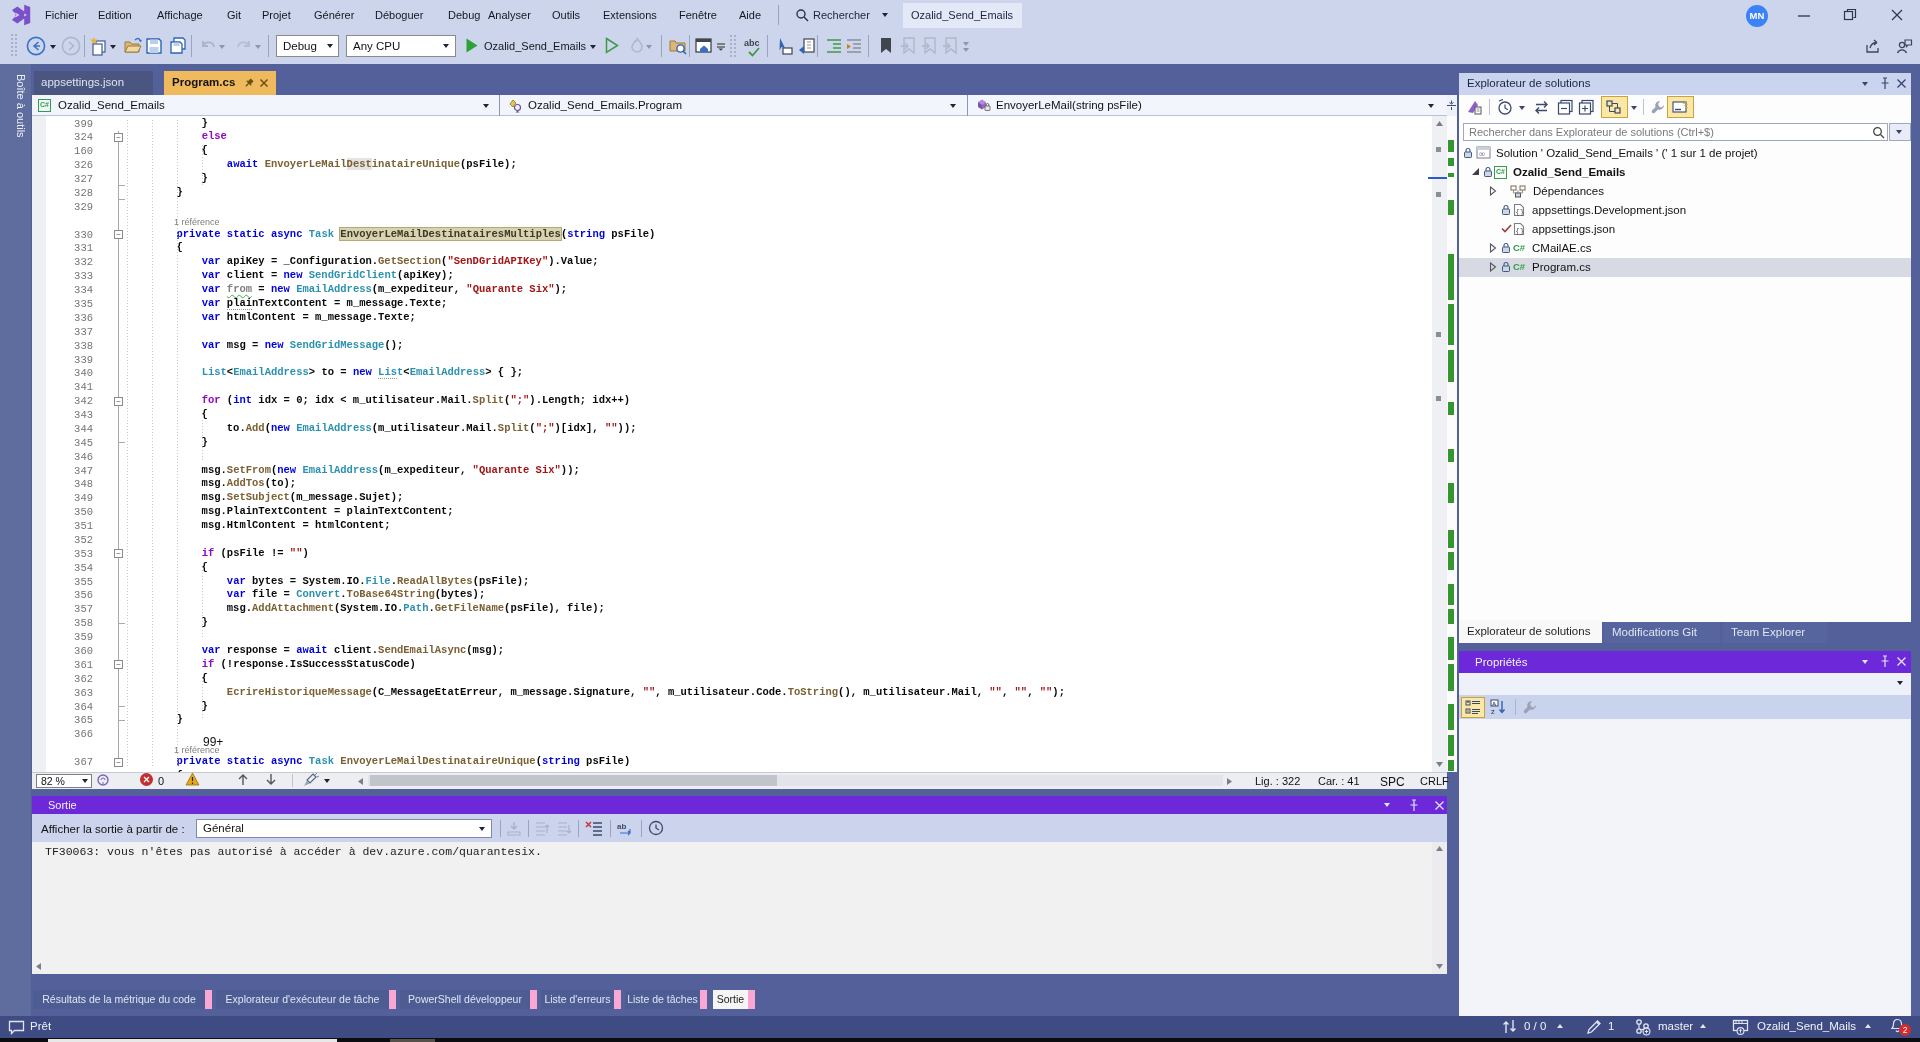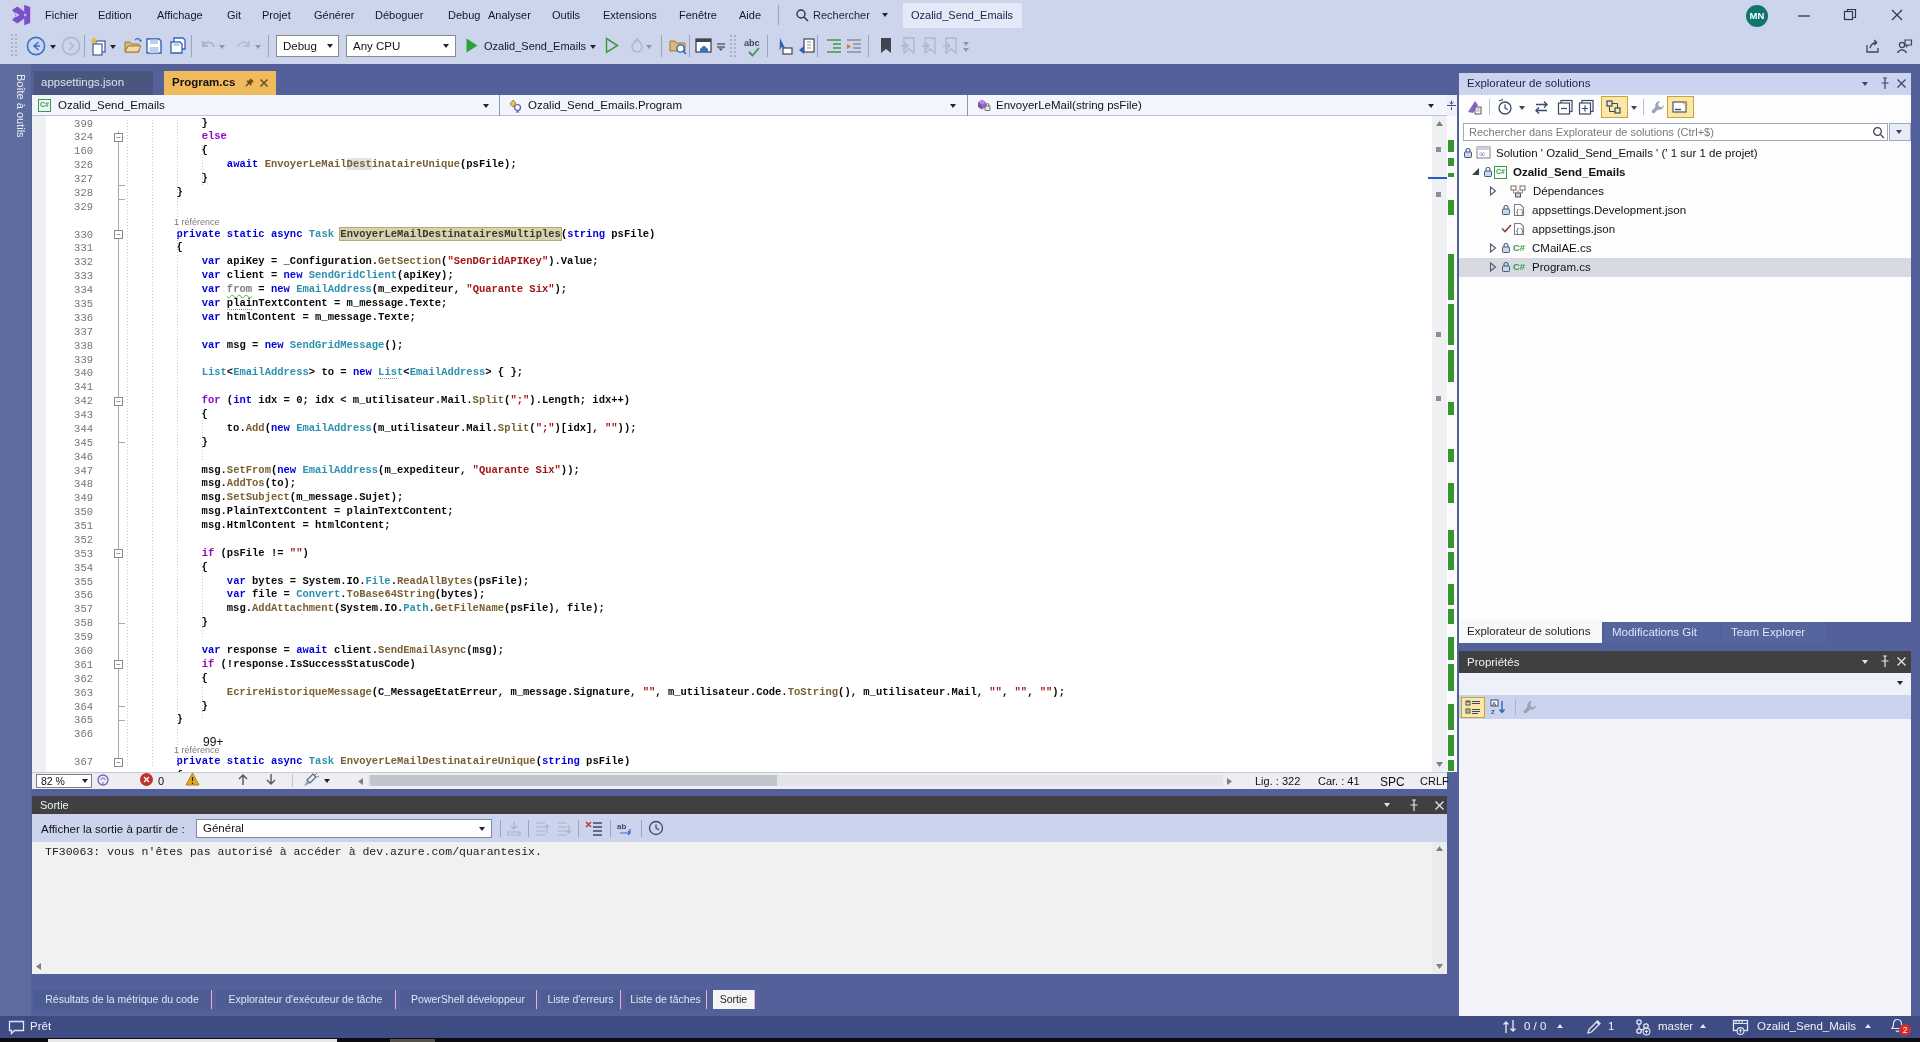--- a/index.html
+++ b/index.html
@@ -19,22 +19,22 @@
 .code{position:absolute;left:126px;font-family:"Liberation Mono",monospace;font-size:10.5px;font-weight:bold;color:#090909;white-space:pre}
 .cl{position:absolute;left:174px;font-size:9px;color:#7d7d7d;font-family:"Liberation Sans",sans-serif}
 .k{color:#0101dd}.c{color:#8f08c4}.t{color:#2b91af}.m{color:#7a6033}.s{color:#a31515}
 .gf{color:#808080;text-decoration:underline wavy #3fae4a;text-decoration-thickness:1px;text-underline-offset:2px}
 .sug{border-bottom:1px dotted #8f8f8f}
 .hl1{background:#d9d3b2;box-shadow:0 0 0 1px #b3a878;color:#3c3a26}
 .hl2{background:#e4e4e4}
 .guide{position:absolute;width:1px;background-image:linear-gradient(to bottom,#c9c9c9 34%,transparent 34%);background-size:1px 3px}
 .fold{position:absolute;width:9px;height:9px;background:#fff;border:1px solid #8a8a8a;font-size:8px;line-height:7px;text-align:center;color:#555}
 .greenmark{position:absolute;left:1448px;width:6px;background:#35952f}
-.ptitle{position:absolute;height:18px;background:#404040;color:#f0f3fa;font-size:11px;line-height:18px;padding-left:8px}
-.tabbtm{position:absolute;height:19px;background:#4d5c93;color:#dfe5f3;font-size:10.5px;line-height:19px;text-align:center;border-right:1px solid #f9a8d4}
+.ptitle{position:absolute;height:18px;background:#6d28d9;color:#f0f3fa;font-size:11px;line-height:18px;padding-left:16px}
+.tabbtm{position:absolute;height:19px;background:#4d5c93;color:#dfe5f3;font-size:10.5px;line-height:19px;text-align:center;border-right:7px solid #f9a8d4}
 .statxt{color:#eef1fa;font-size:11.5px;position:absolute}
 svg{display:block}
 </style></head><body>
 
 <div class="abs" style="left:0;top:64px;width:1920px;height:952px;background:#53609a"></div>
 <div class="abs" style="left:0;top:64px;width:31px;height:952px;background:#5e6c9e"></div>
 <div class="abs" style="left:3px;top:68px;width:24px;height:110px;color:#eef0f8;font-size:11px;writing-mode:vertical-rl;text-align:left;padding-top:6px">Boîte à outils</div>
 <div id="titlebar" class="abs">
 <svg class="icon" style="left:11px;top:4px" width="21" height="22" viewBox="0 0 21 22">
       <path fill-rule="evenodd" d="M13.2 0.8 L19.2 3 L19.2 19 L13.2 21.2 L13.2 14.6 L6.4 19.6 L1 15.9 L5.6 11 L1 6.1 L6.4 2.4 L13.2 7.4 Z M4.4 8.6 L8.6 11 L4.4 13.4 Z M13.2 9.4 L16 11 L13.2 12.6 Z" fill="#7b50c8"></path>
@@ -54,21 +54,21 @@
 <div class="menuitem" style="left:739px">Aide</div>
 <div class="sep" style="left:778px;top:5px;height:20px"></div>
 <svg class="icon" style="left:795px;top:8px" width="14" height="14" viewBox="0 0 14 14">
       <circle cx="6" cy="6" r="4" fill="none" stroke="#2a3150" stroke-width="1.4"></circle>
       <line x1="9" y1="9" x2="13" y2="13" stroke="#2a3150" stroke-width="1.4"></line>
     </svg>
 <div class="menuitem" style="left:813px;color:#1b2440">Rechercher</div>
 <div class="caret" style="left:882px;top:13px"></div>
 <div class="abs" style="left:903px;top:3px;width:119px;height:25px;background:#e4e9f7"></div>
 <div class="menuitem" style="left:911px;top:8.5px;color:#1b2440">Ozalid_Send_Emails</div>
-<div class="abs" style="left:1746px;top:5px;width:22px;height:22px;border-radius:50%;background:#0f766e;color:#fff;font-size:9.5px;font-weight:bold;text-align:center;line-height:22px">MN</div>
+<div class="abs" style="left:1746px;top:5px;width:22px;height:22px;border-radius:50%;background:#3b82f6;color:#fff;font-size:9.5px;font-weight:bold;text-align:center;line-height:22px">MN</div>
 <svg class="icon" style="left:1797px;top:8px" width="14" height="14" viewBox="0 0 14 14">
       <line x1="1" y1="8" x2="13" y2="8" stroke="#2c3550" stroke-width="1.3"></line>
     </svg>
 <svg class="icon" style="left:1843px;top:8px" width="14" height="14" viewBox="0 0 14 14">
       <rect x="1.5" y="3.5" width="8" height="8" fill="none" stroke="#2c3550" stroke-width="1.2"></rect>
       <path d="M4.5 3.5 v-2 h8 v8 h-2" fill="none" stroke="#2c3550" stroke-width="1.2"></path>
     </svg>
 <svg class="icon" style="left:1890px;top:8px" width="14" height="14" viewBox="0 0 14 14">
       <path d="M2 2 L12 12 M12 2 L2 12" stroke="#2c3550" stroke-width="1.2"></path>
     </svg>

